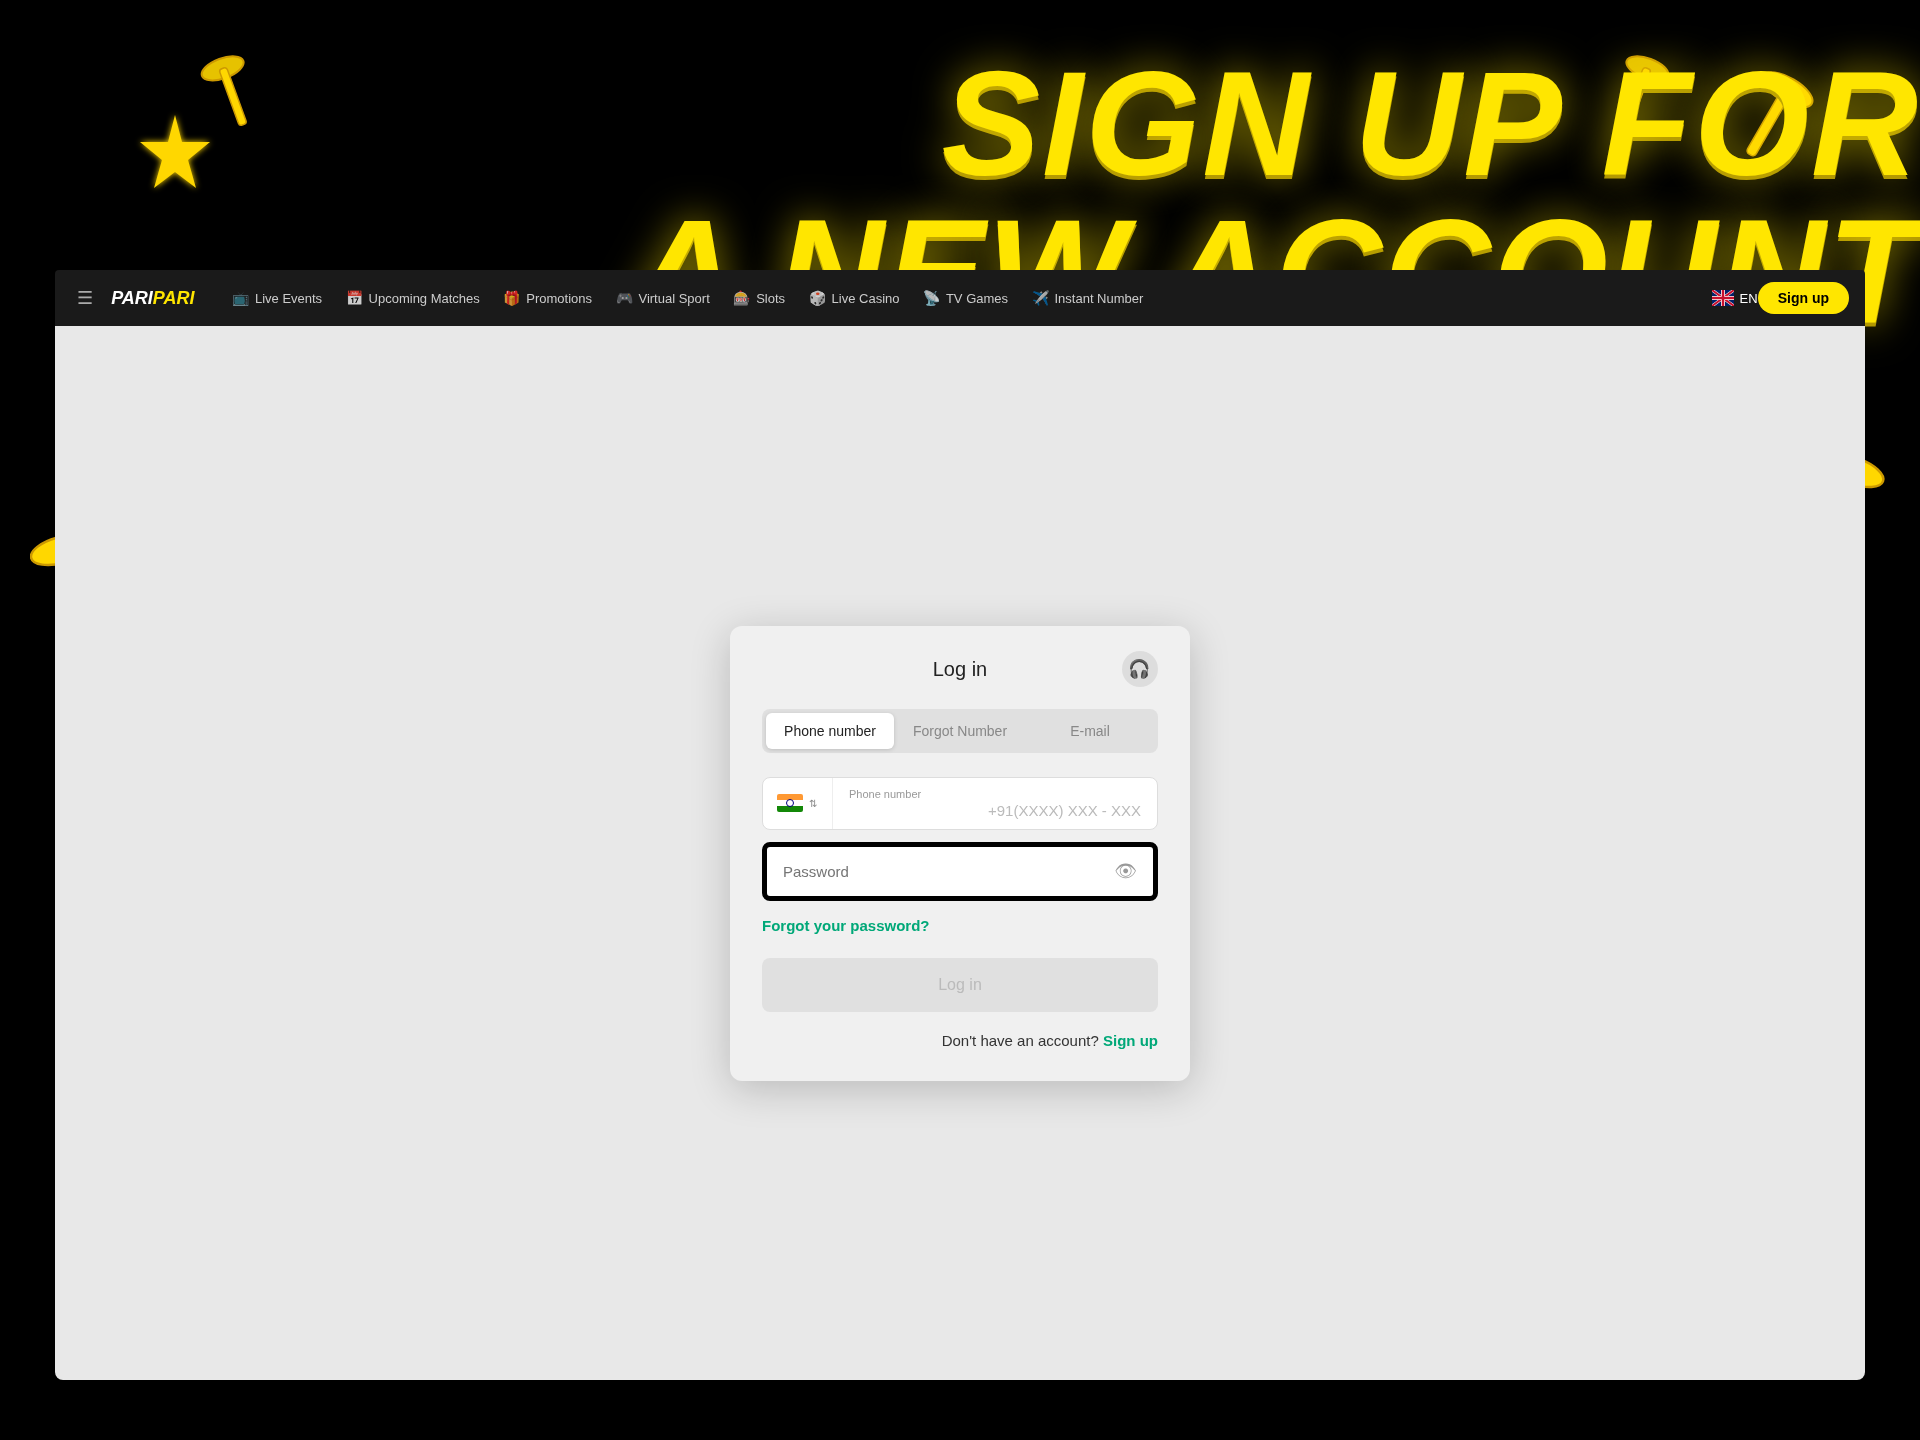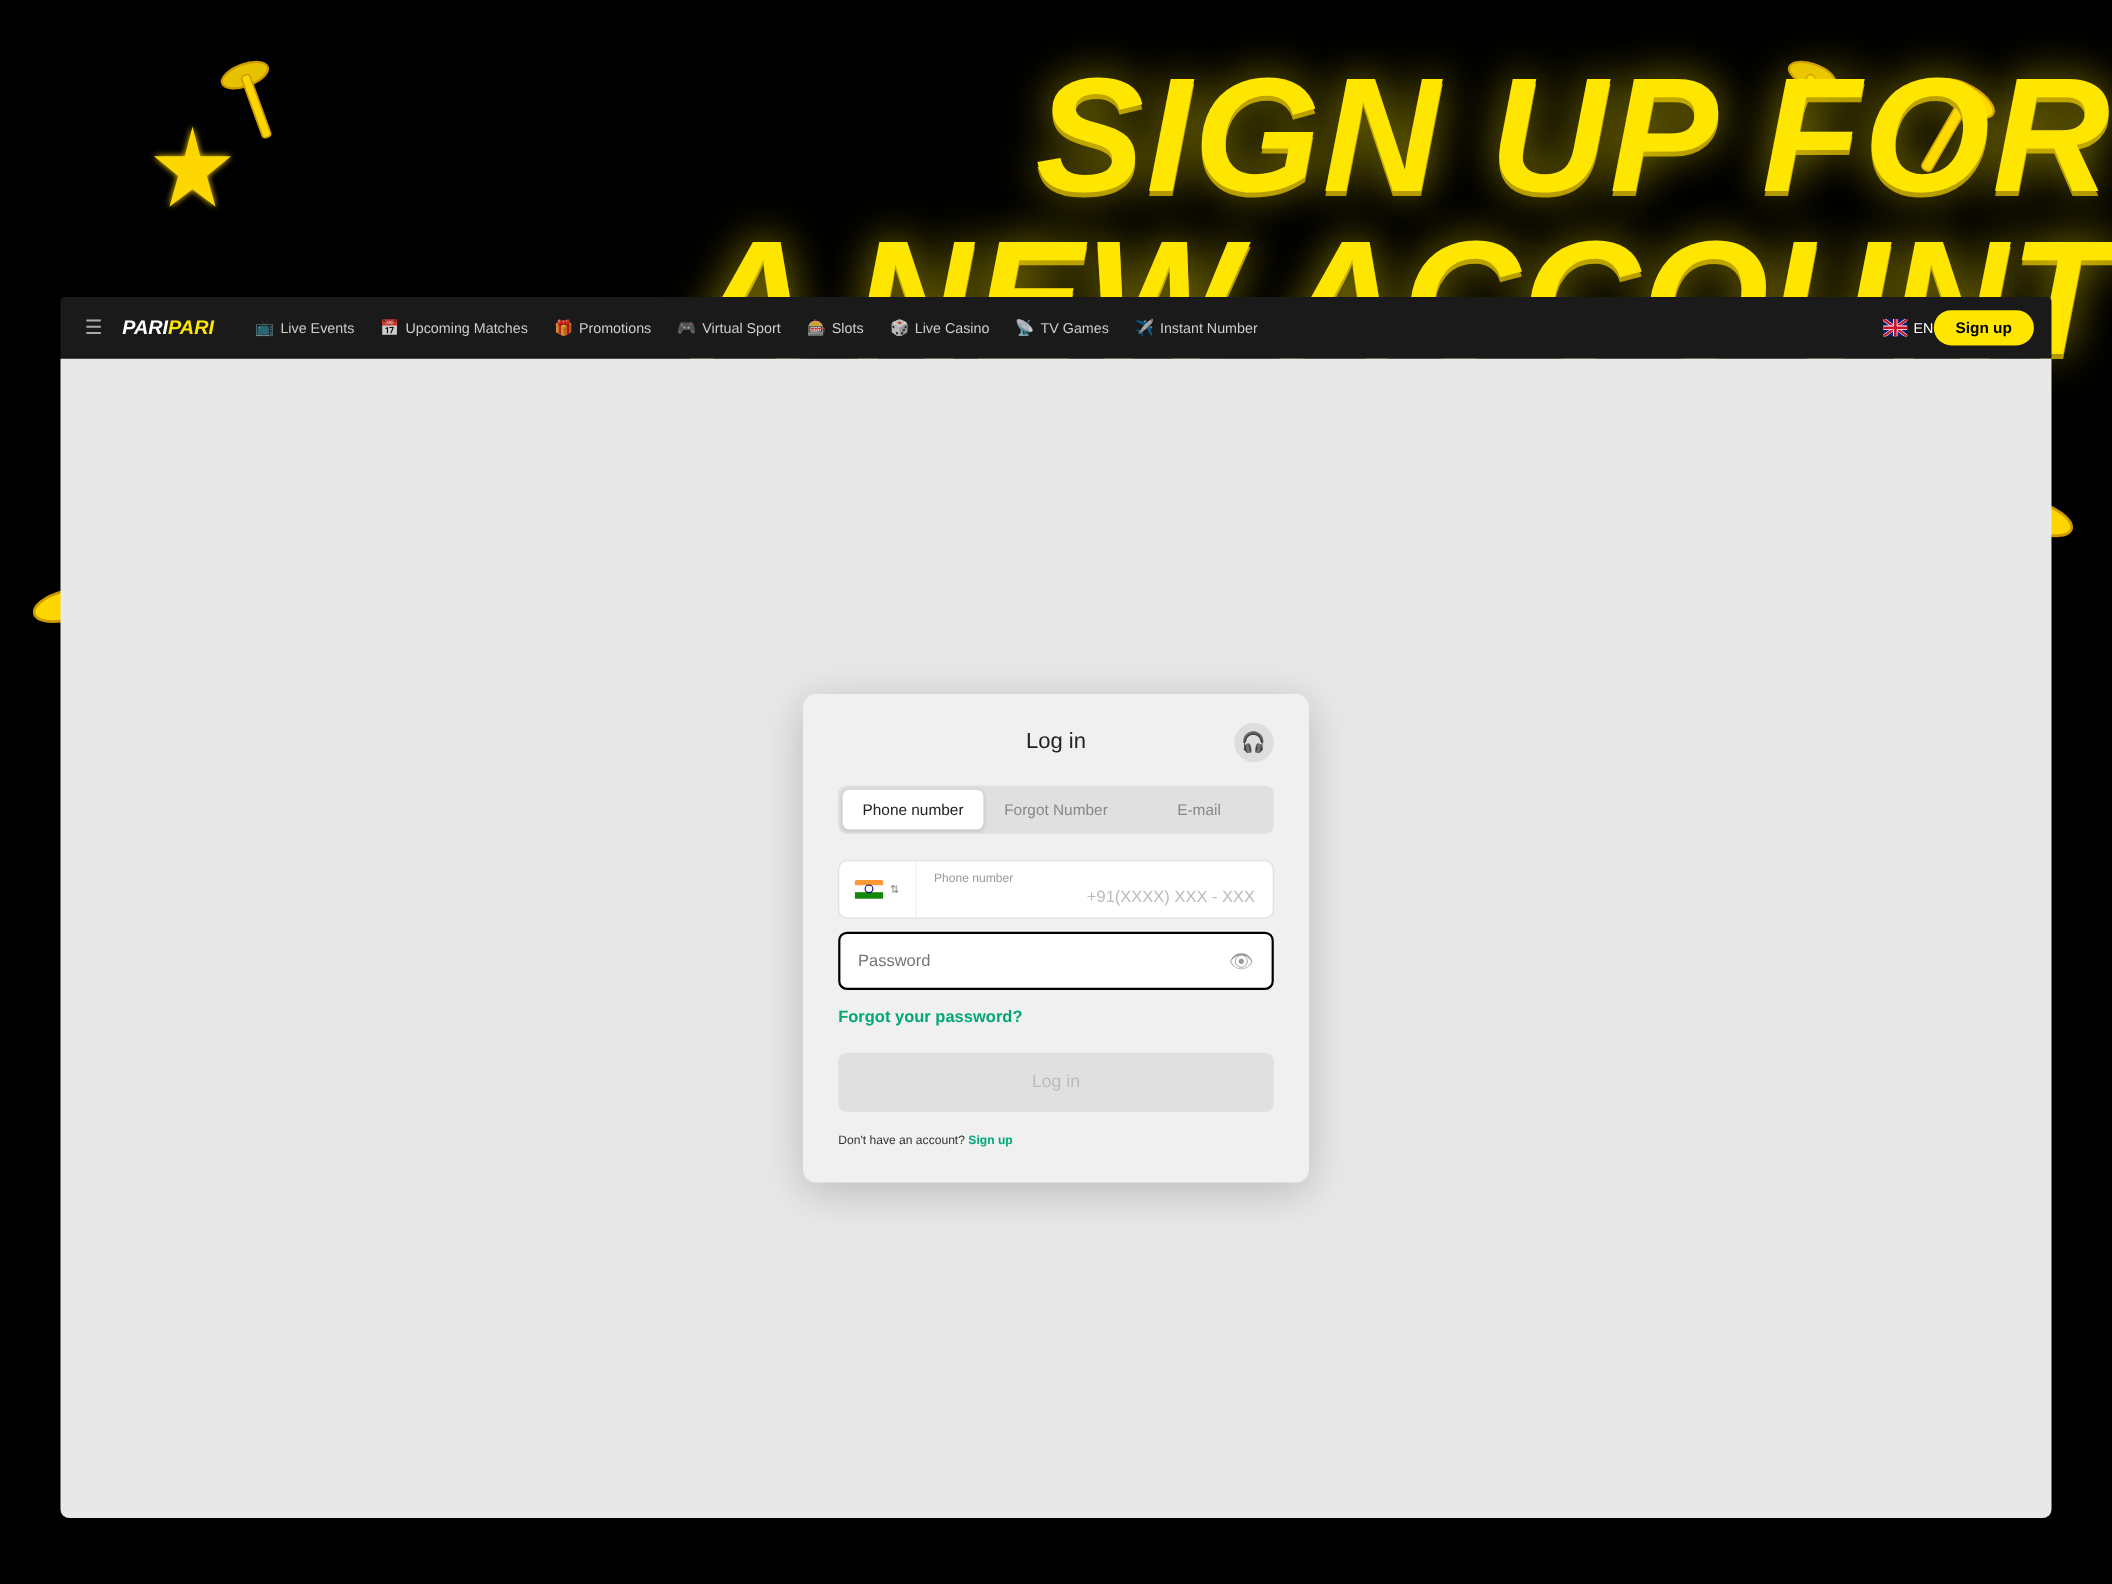--- a/index.html
+++ b/index.html
@@ -356,21 +356,21 @@
       padding: 10px 16px;
       flex: 1;
     }
 
     
     .password-group {
       display: flex;
       align-items: center;
       background: #fff;
       border-radius: 8px;
-      border: 2px solid #000000;
+      border: 5px solid #000000;
       margin-bottom: 16px;
       padding: 0 16px;
     }
 
     .password-input {
       flex: 1;
       padding: 16px 0;
       border: none;
       outline: none;
       background: transparent;
@@ -404,22 +404,22 @@
       font-weight: 500;
       border: none;
       border-radius: 8px;
       cursor: pointer;
       margin-bottom: 20px;
       text-align: center;
     }
 
     
     .signup-prompt {
-      text-align: left;
-      font-size: 11px;
+      text-align: right;
+      font-size: 15px;
       color: #333;
     }
 
     .signup-link {
       color: #00a878;
       font-weight: 600;
       cursor: pointer;
     }
   </style>
 </head>

